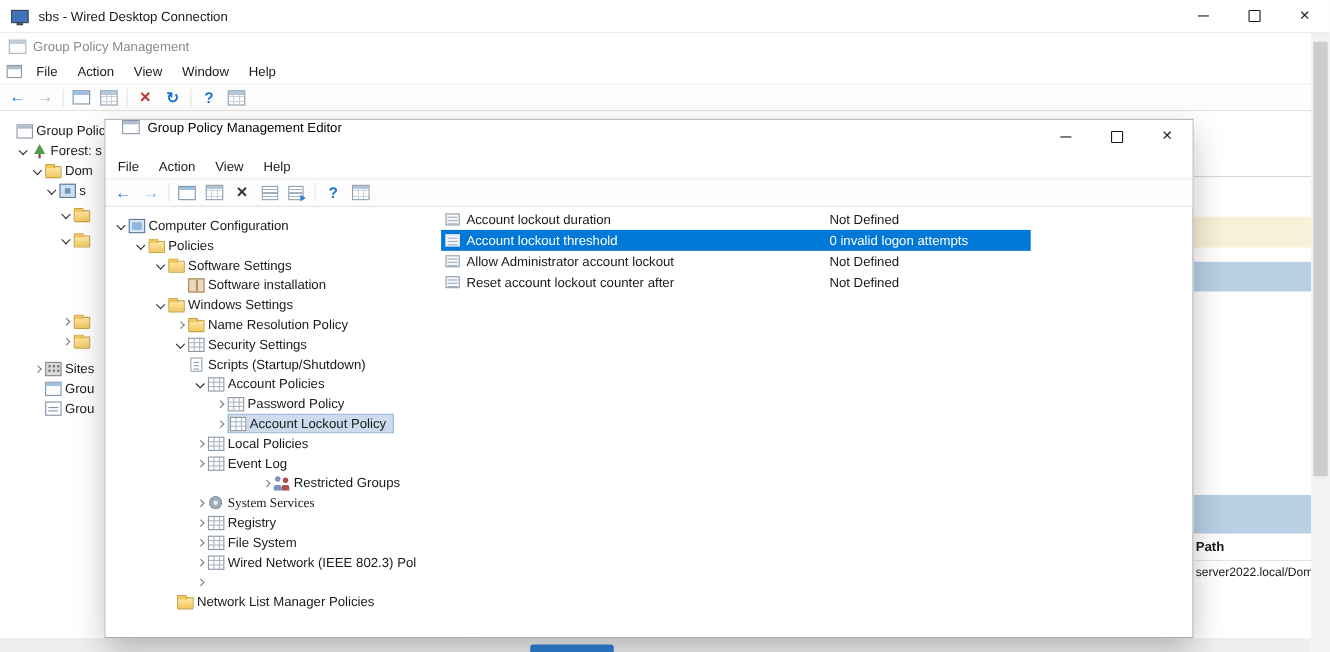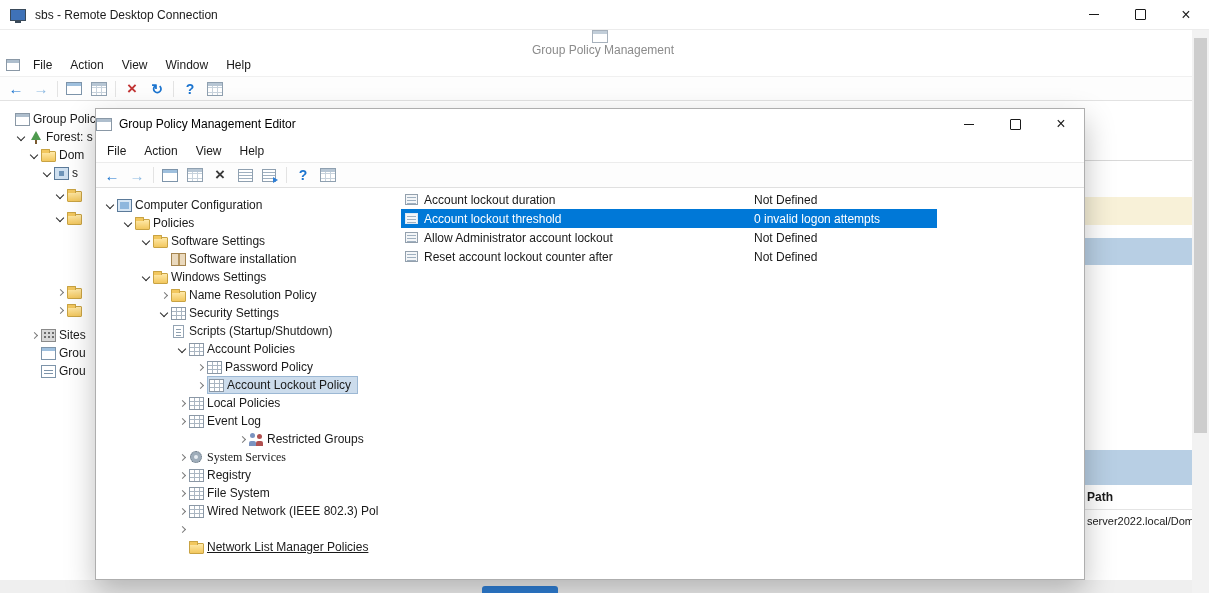--- a/index.html
+++ b/index.html
@@ -16,21 +16,21 @@
   .icon-rdp::after{content:"";position:absolute;left:4px;bottom:-3px;width:6px;height:2px;background:#3a4a5a;}
   .rdp-title{margin-left:9px;font-size:12px;}
   .rdp-controls{margin-left:auto;display:flex;height:100%;}
   .wbtn{width:46px;height:100%;display:flex;align-items:center;justify-content:center;}
   .wbtn.min::before{content:"";width:10px;height:1px;background:#1a1a1a;}
   .wbtn.max::before{content:"";width:9px;height:9px;border:1px solid #1a1a1a;border-radius:1px;}
   .wbtn.cls::before{content:"\00d7";font-size:16px;line-height:1;}
 
   
   .gpm{position:absolute;left:0;top:30px;width:1192px;height:563px;background:#fff;}
-  .gpm-titlebar{height:24px;display:flex;align-items:center;padding-left:8px;color:#8b8b8b;background:#fff;flex-direction:column;}
+  .gpm-titlebar{height:24px;display:flex;align-items:center;padding-left:8px;color:#8b8b8b;background:#fff;}
   .gpm-titlebar .title{margin-left:6px;}
   .icon-console{width:16px;height:13px;border:1px solid #8a98a6;background:#fff;position:relative;flex:none;}
   .icon-console::before{content:"";position:absolute;left:0;right:0;top:0;height:3px;background:#aebecd;}
   .icon-console.dim{opacity:.75;}
   .gpm-menubar{height:22px;display:flex;align-items:center;padding-left:6px;background:#fff;}
   .gpm-menubar .icon-console{width:14px;height:12px;margin-right:4px;}
   .menu-item{padding:2px 9px;cursor:default;}
   .gpm-toolbar{height:25px;display:flex;align-items:center;padding-left:5px;gap:3px;background:#fdfdfd;
     border-top:1px solid #f0f0f0;border-bottom:1px solid #e2e2e2;}
 
@@ -130,21 +130,21 @@
   .bottom-strip{position:absolute;left:0;top:550px;width:1192px;height:13px;background:#efefef;}
   .task-pill{position:absolute;left:482px;top:6px;width:76px;height:7px;background:#2f7fd6;border-radius:3px 3px 0 0;}
 
   
   .vscroll{position:absolute;left:1192px;top:30px;width:17px;height:563px;background:#f2f2f2;}
   .vthumb{position:absolute;left:2px;top:8px;width:13px;height:395px;background:#cdcdcd;}
 
   
   .ed{position:absolute;left:95px;top:108px;width:990px;height:472px;background:#fff;
     border:1px solid #aeaeae;box-shadow:0 12px 28px rgba(0,0,0,.25);}
-  .ed-titlebar{height:30px;display:flex;align-items:center;padding-left:0;background:#fff;}
+  .ed-titlebar{height:30px;display:flex;align-items:flex-start;padding-left:15px;background:#fff;}
   .ed-titlebar .title{margin-left:7px;color:#000;}
   .ed-controls{margin-left:auto;display:flex;height:100%;}
   .ed-menubar{height:23px;display:flex;align-items:center;padding-left:2px;background:#fff;}
   .ed-toolbar{height:26px;display:flex;align-items:center;padding-left:5px;gap:3px;background:#fdfdfd;
     border-top:1px solid #ececec;border-bottom:1px solid #e0e0e0;}
 
   .ed-tree{position:absolute;left:0;top:81px;bottom:0;width:340px;background:#fff;
     border-right:1px solid #e6e6e6;padding-top:6px;overflow:hidden;}
   .ed-tree .trow{margin-right:14px;overflow:hidden;}
   .ed-tree-scroll{position:absolute;right:0;top:0;bottom:0;width:14px;background:#f2f2f2;}
@@ -167,21 +167,21 @@
   .lrow.sel .icon-policy{border-color:#dce9f5;}
   .lsetting{position:absolute;left:353px;}
 </style>
 </head>
 <body>
 
 <div class="screen">
 
   <div class="rdp-bar">
     <span class="icon-rdp"></span>
-    <span class="rdp-title">sbs - Remote Desktop Connection</span>
+    <span class="rdp-title">sbs - Wired Desktop Connection</span>
     <div class="rdp-controls">
       <div class="wbtn min"></div>
       <div class="wbtn max"></div>
       <div class="wbtn cls"></div>
     </div>
   </div>
 
   <div class="gpm">
     <div class="gpm-titlebar">
       <span class="icon-console dim"></span>
@@ -455,21 +455,21 @@
           <div class="trow" style="padding-left: 80px;">
             <span class="chev closed"></span>
             <span class="hl">
               <span class="icon icon-table"></span>
               <span class="tlabel">Wired Network (IEEE 802.3) Pol</span>
             </span>
           </div>
           <div class="trow" style="padding-left: 80px;">
             <span class="chev closed"></span>
           </div>
-          <div class="trow" style="padding-left: 80px; text-decoration: underline;">
+          <div class="trow" style="padding-left: 52px;">
             <span class="chev none"></span>
             <span class="hl">
               <span class="icon icon-folder"></span>
               <span class="tlabel">Network List Manager Policies</span>
             </span>
           </div>
         </div>
       <div class="ed-tree-scroll">
         <div class="ed-tree-thumb"></div>
       </div>

